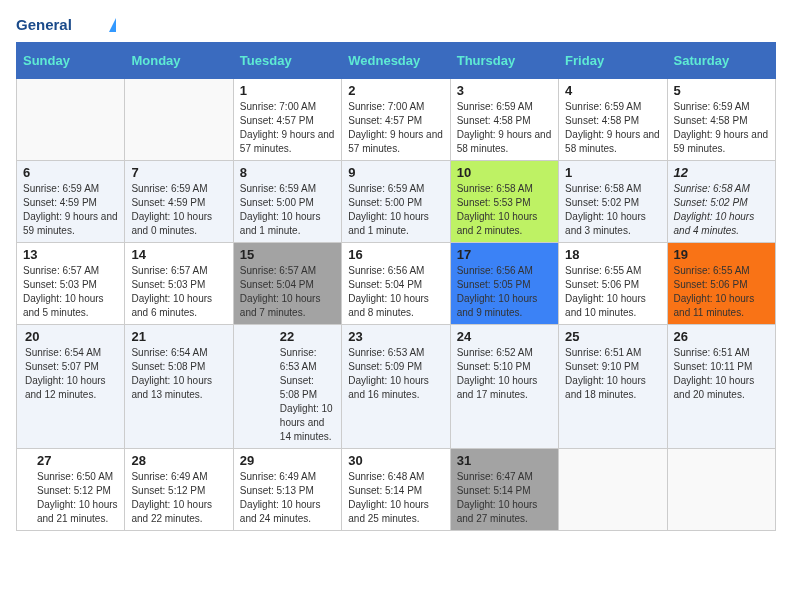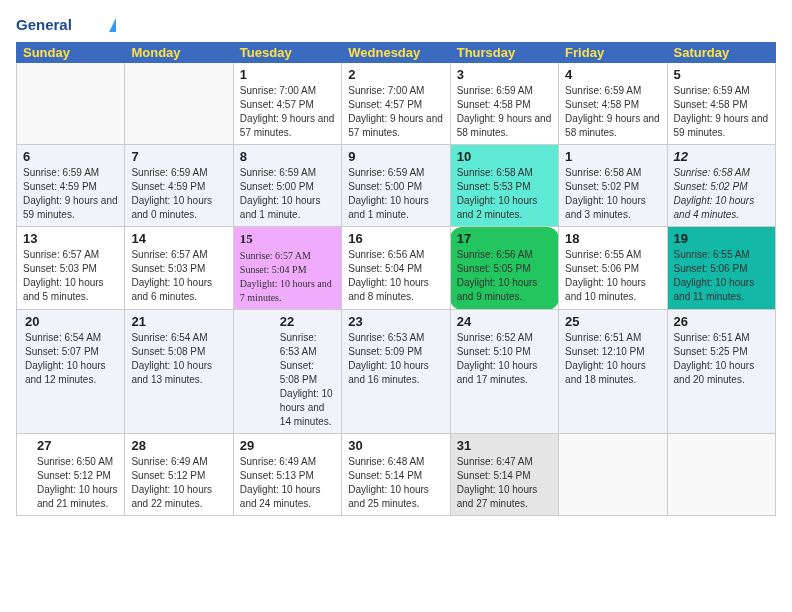--- a/index.html
+++ b/index.html
@@ -36,23 +36,23 @@
       font-size: 15px;
       color: #333;
     }
     .calendar {
       width: 100%;
       border-collapse: collapse;
       border: 1px solid #ccc;
     }
     .calendar th {
       background-color: #3a6bbf;
-      color: #fde047;
+      color: #5eead4;
       text-align: left;
-      padding: 2px 6px;
+      padding: 10px 6px;
       font-size: 13px;
       border: 1px solid #3a6bbf;
     }
     .calendar td {
       vertical-align: top;
       padding: 4px 6px;
       border: 1px solid #ccc;
       font-size: 11px;
       color: #333;
       width: 108px;
@@ -159,21 +159,21 @@
           <div class="day-info">Sunrise: 6:59 AM
 Sunset: 5:00 PM
 Daylight: 10 hours and 1 minute.</div>
         </td>
         <td style="background: rgb(240, 244, 250);">
           <div class="day-number">9</div>
           <div class="day-info">Sunrise: 6:59 AM
 Sunset: 5:00 PM
 Daylight: 10 hours and 1 minute.</div>
         </td>
-        <td style="background: #5eead4;">
+        <td style="background: #bef264;">
           <div class="day-number">10</div>
           <div class="day-info">Sunrise: 6:58 AM
 Sunset: 5:53 PM
 Daylight: 10 hours and 2 minutes.</div>
         </td>
         <td style="background: rgb(240, 244, 250);">
           <div class="day-number">1</div>
           <div class="day-info">Sunrise: 6:58 AM
 Sunset: 5:02 PM
 Daylight: 10 hours and 3 minutes.</div>
@@ -191,45 +191,45 @@
           <div class="day-info">Sunrise: 6:57 AM
 Sunset: 5:03 PM
 Daylight: 10 hours and 5 minutes.</div>
         </td>
         <td style="background: rgb(255, 255, 255);">
           <div class="day-number">14</div>
           <div class="day-info">Sunrise: 6:57 AM
 Sunset: 5:03 PM
 Daylight: 10 hours and 6 minutes.</div>
         </td>
-        <td style="background: #f0abfc; font-family: Liberation Serif, serif;">
+        <td style="background: #a3a3a3;">
           <div class="day-number">15</div>
           <div class="day-info">Sunrise: 6:57 AM
 Sunset: 5:04 PM
 Daylight: 10 hours and 7 minutes.</div>
         </td>
         <td style="background: rgb(255, 255, 255);">
           <div class="day-number">16</div>
           <div class="day-info">Sunrise: 6:56 AM
 Sunset: 5:04 PM
 Daylight: 10 hours and 8 minutes.</div>
         </td>
-        <td style="background: #22c55e; border-radius: 12px;">
+        <td style="background: #3b82f6;">
           <div class="day-number">17</div>
           <div class="day-info">Sunrise: 6:56 AM
 Sunset: 5:05 PM
 Daylight: 10 hours and 9 minutes.</div>
         </td>
         <td style="background: rgb(255, 255, 255);">
           <div class="day-number">18</div>
           <div class="day-info">Sunrise: 6:55 AM
 Sunset: 5:06 PM
 Daylight: 10 hours and 10 minutes.</div>
         </td>
-        <td style="background: #14b8a6;">
+        <td style="background: #f97316;">
           <div class="day-number">19</div>
           <div class="day-info">Sunrise: 6:55 AM
 Sunset: 5:06 PM
 Daylight: 10 hours and 11 minutes.</div>
         </td>
       </tr>
       <tr>
         <td style="background: rgb(240, 244, 250); padding-left: 8px;">
           <div class="day-number">20</div>
           <div class="day-info">Sunrise: 6:54 AM
@@ -256,27 +256,27 @@
         </td>
         <td style="background: rgb(240, 244, 250);">
           <div class="day-number">24</div>
           <div class="day-info">Sunrise: 6:52 AM
 Sunset: 5:10 PM
 Daylight: 10 hours and 17 minutes.</div>
         </td>
         <td style="background: rgb(240, 244, 250);">
           <div class="day-number">25</div>
           <div class="day-info">Sunrise: 6:51 AM
-Sunset: 12:10 PM
+Sunset: 9:10 PM
 Daylight: 10 hours and 18 minutes.</div>
         </td>
         <td style="background: rgb(240, 244, 250);">
           <div class="day-number">26</div>
           <div class="day-info">Sunrise: 6:51 AM
-Sunset: 5:25 PM
+Sunset: 10:11 PM
 Daylight: 10 hours and 20 minutes.</div>
         </td>
       </tr>
       <tr>
         <td style="background: rgb(255, 255, 255); padding-left: 20px;">
           <div class="day-number">27</div>
           <div class="day-info">Sunrise: 6:50 AM
 Sunset: 5:12 PM
 Daylight: 10 hours and 21 minutes.</div>
         </td>
@@ -291,21 +291,21 @@
           <div class="day-info">Sunrise: 6:49 AM
 Sunset: 5:13 PM
 Daylight: 10 hours and 24 minutes.</div>
         </td>
         <td style="background: rgb(255, 255, 255);">
           <div class="day-number">30</div>
           <div class="day-info">Sunrise: 6:48 AM
 Sunset: 5:14 PM
 Daylight: 10 hours and 25 minutes.</div>
         </td>
-        <td style="background: #e5e5e5;">
+        <td style="background: #a3a3a3;">
           <div class="day-number">31</div>
           <div class="day-info">Sunrise: 6:47 AM
 Sunset: 5:14 PM
 Daylight: 10 hours and 27 minutes.</div>
         </td>
         <td class="empty"></td>
         <td class="empty"></td>
       </tr>
     </tbody>
 </table>

